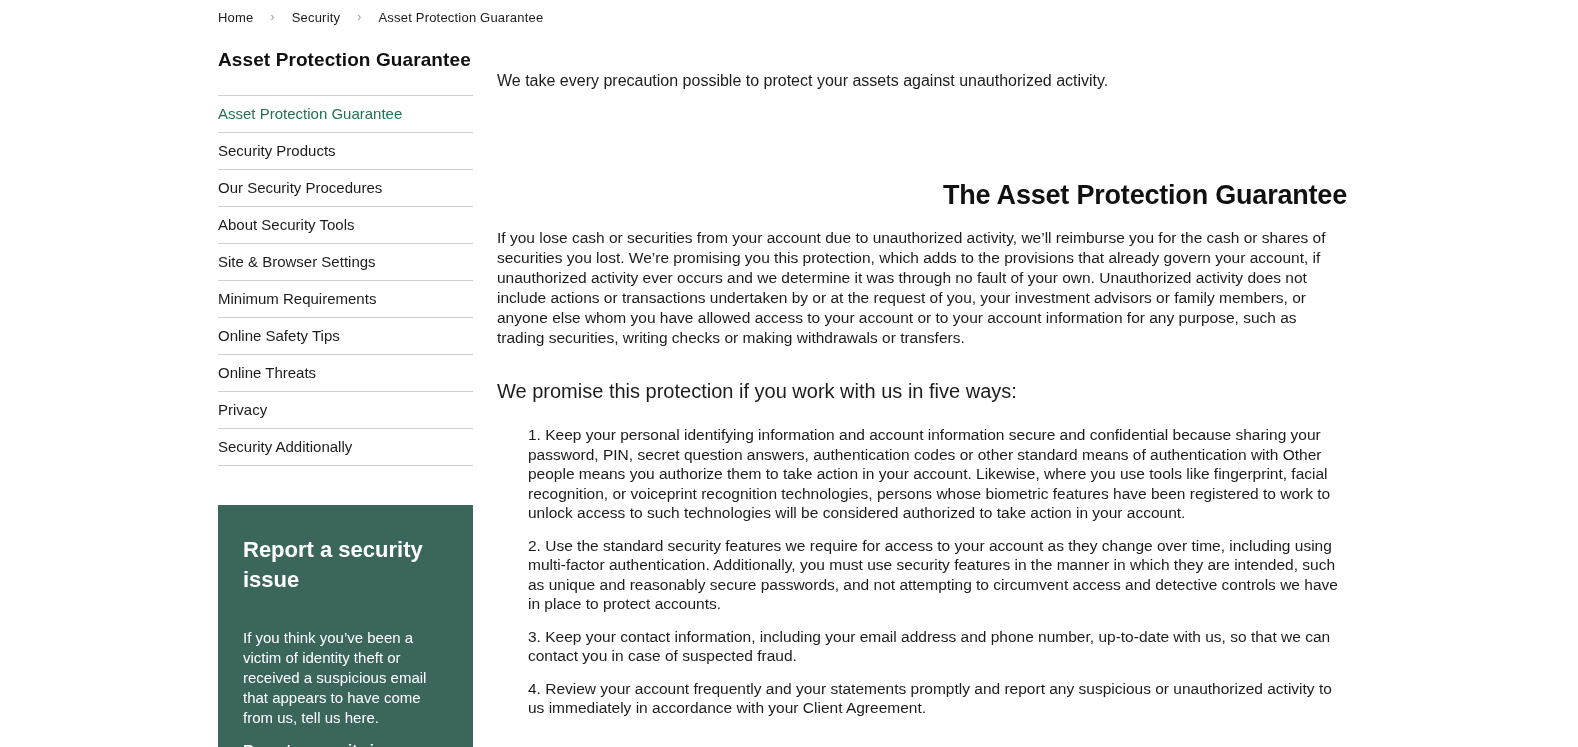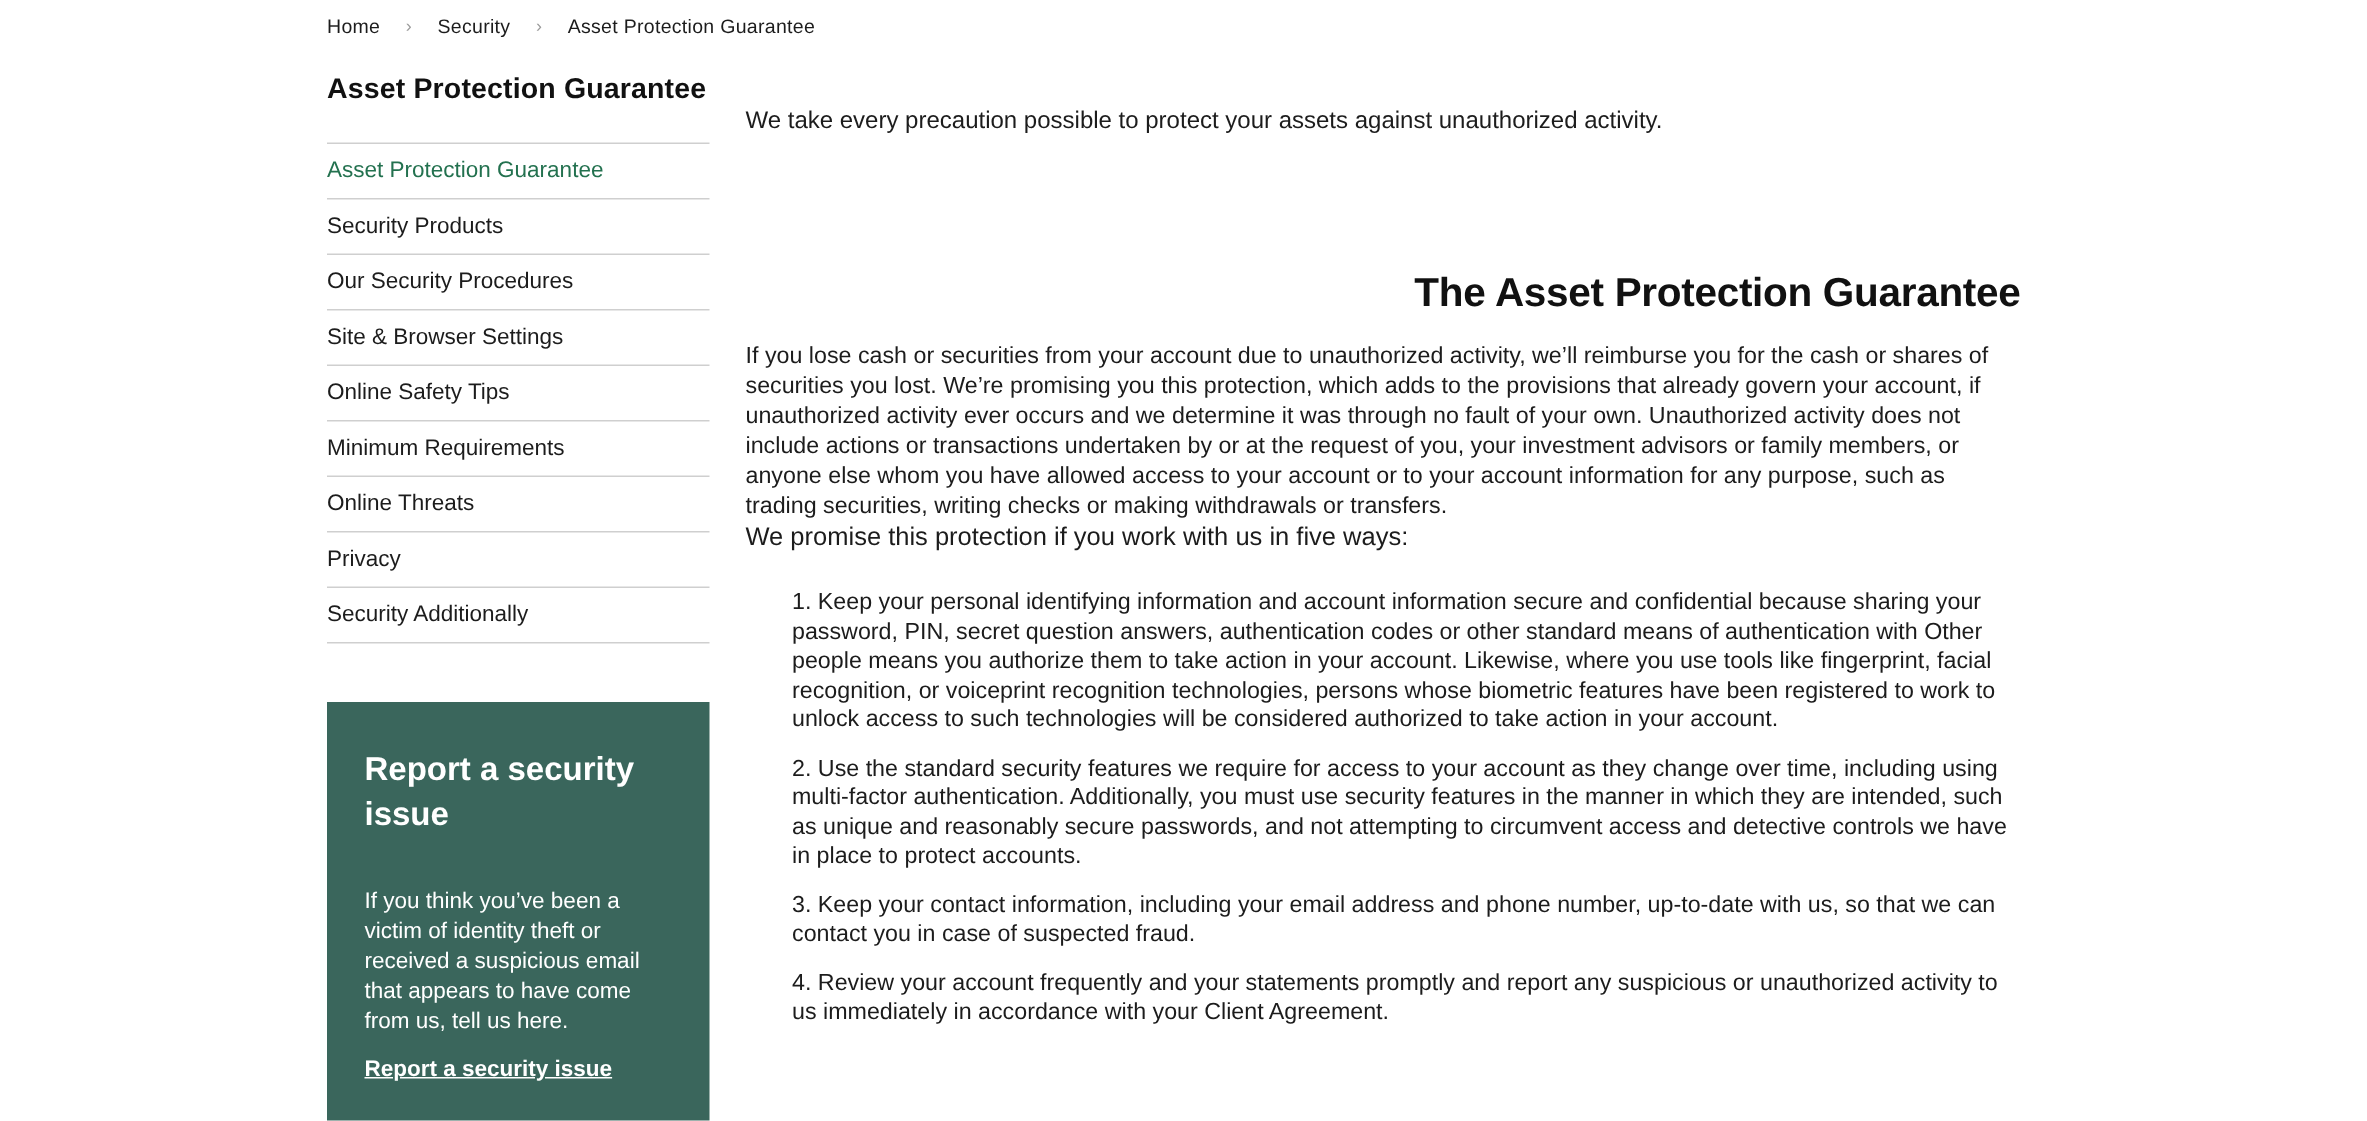--- a/index.html
+++ b/index.html
@@ -69,21 +69,21 @@
   .section-title {
     margin-top: 88px;
     font-size: 27px;
     font-weight: bold;
     color: #111;
     letter-spacing: -0.2px;
     line-height: 32px;
     text-align: right;
   }
   .section-body { margin-top: 17px; font-size: 15.5px; line-height: 20px; }
-  .list-intro { margin-top: 0; font-size: 17px; line-height: 20px; }
+  .list-intro { margin-top: 33px; font-size: 20px; line-height: 20px; }
   .promise-list { margin-top: 24px; padding-left: 31px; list-style: none; }
   .promise-list li { font-size: 15.5px; line-height: 19.5px; margin-bottom: 13px; }
 </style>
 </head>
 <body>
 
 <div class="page">
 
   <nav class="breadcrumb">
     <a>Home</a>
@@ -95,23 +95,24 @@
 
   <div class="content">
 
     <aside class="sidebar">
       <h2 class="sidebar-title">Asset Protection Guarantee</h2>
 
       <nav class="sidebar-nav">
         <a class="nav-item active">Asset Protection Guarantee</a>
         <a class="nav-item">Security Products</a>
         <a class="nav-item">Our Security Procedures</a>
+        <a class="nav-item">About Security Tools</a>
         <a class="nav-item">Site &amp; Browser Settings</a>
+        <a class="nav-item">Minimum Requirements</a>
         <a class="nav-item">Online Safety Tips</a>
-        <a class="nav-item">Minimum Requirements</a>
         <a class="nav-item">Online Threats</a>
         <a class="nav-item">Privacy</a>
         <a class="nav-item">Security Additionally</a>
       </nav>
 
       <div class="report-box">
         <h3 class="report-box-title">Report a security issue</h3>
         <p class="report-box-body">If you think you’ve been a victim of identity theft or received a suspicious email that appears to have come from us, tell us here.</p>
         <a class="report-box-link">Report a security issue</a>
       </div>

